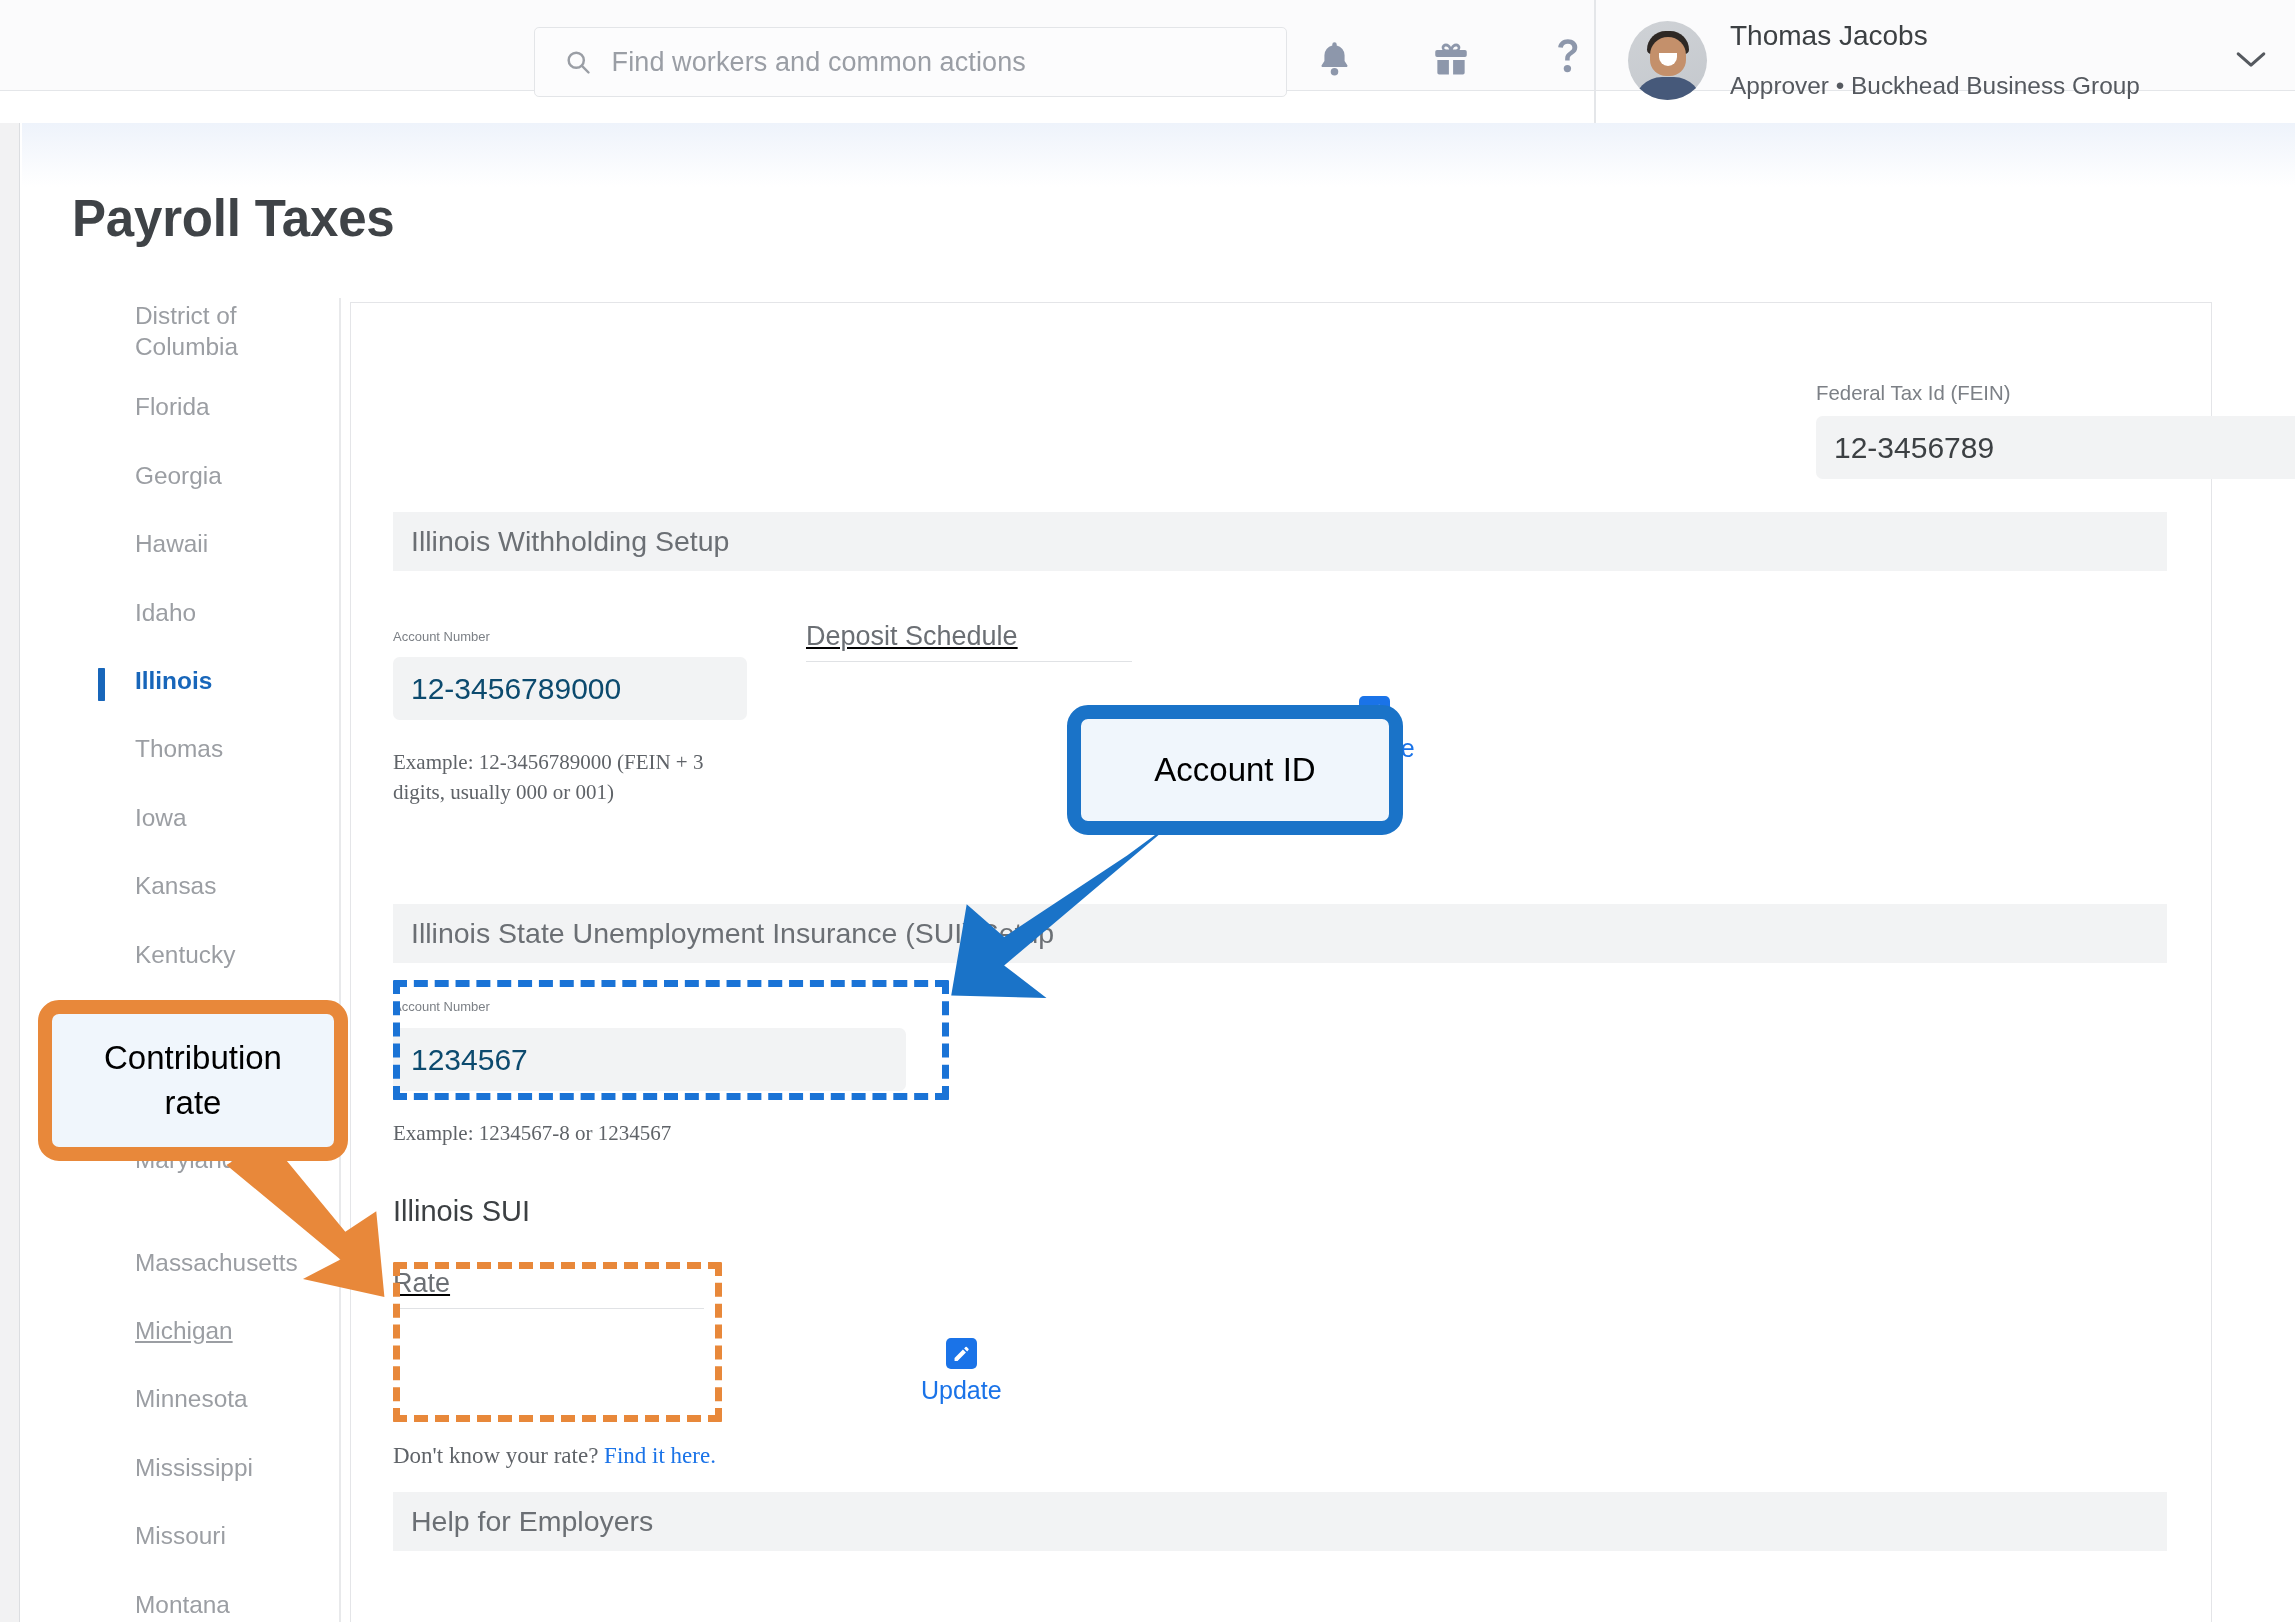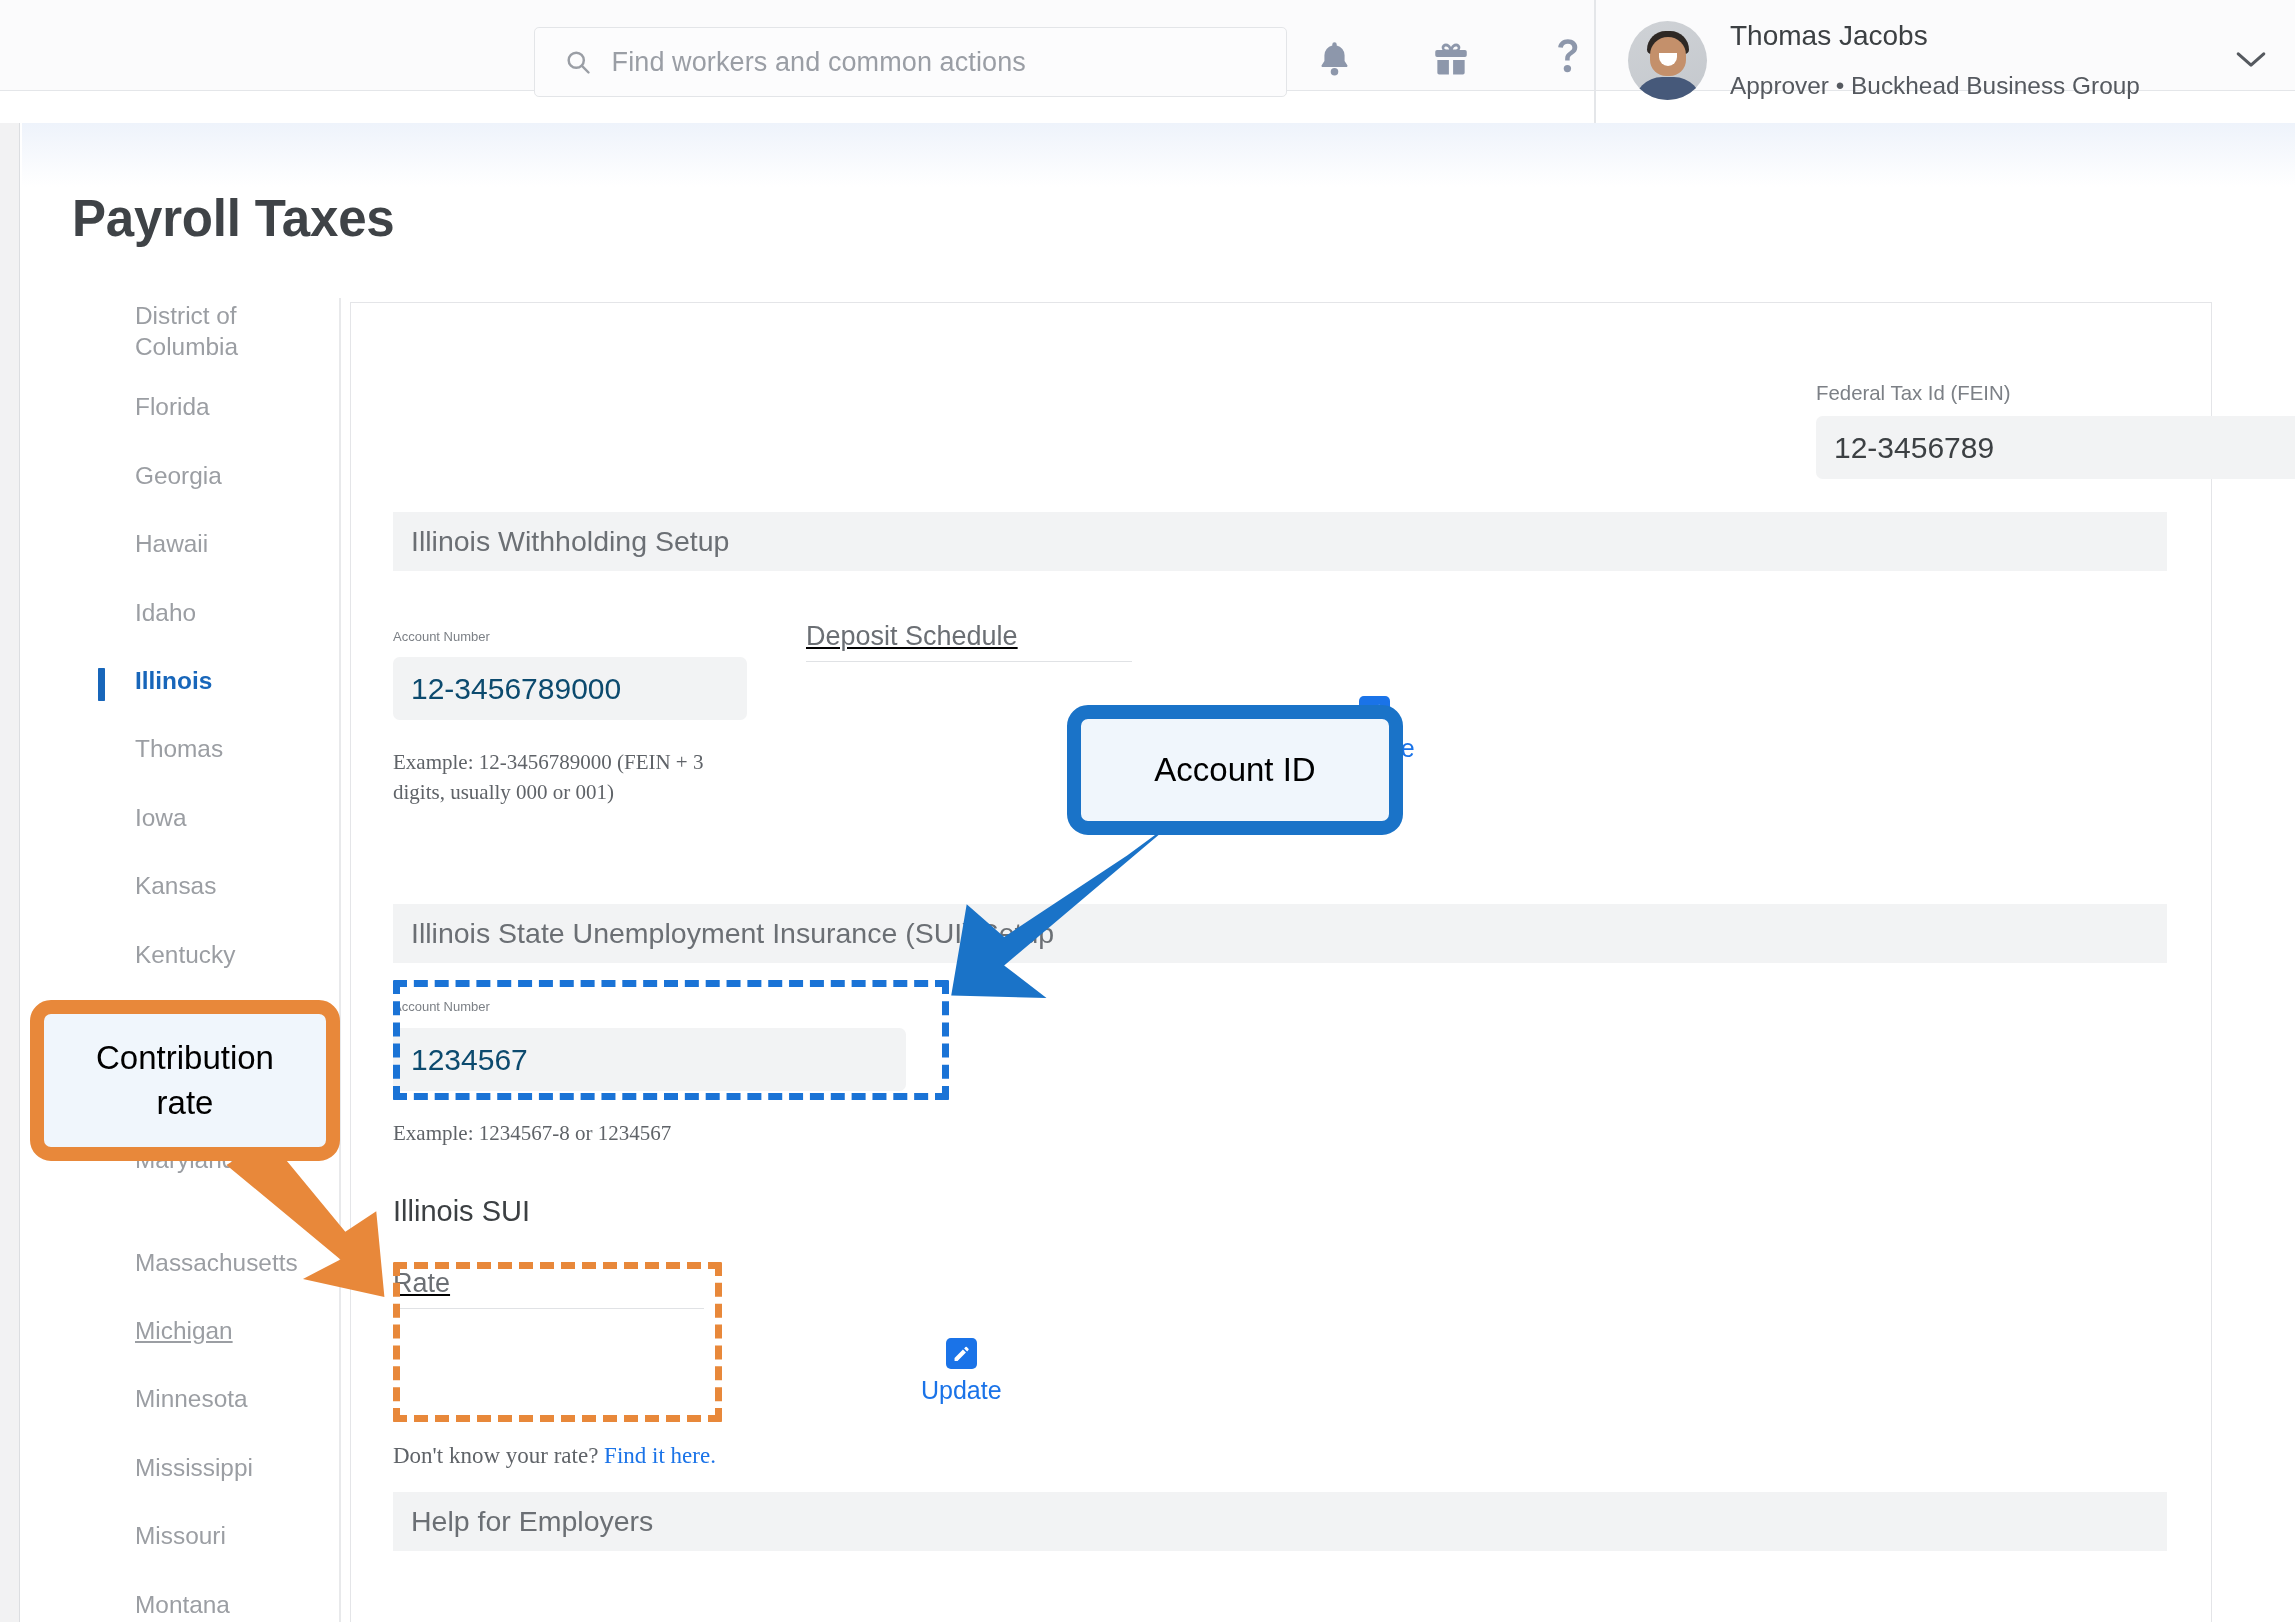--- a/index.html
+++ b/index.html
@@ -178,21 +178,21 @@
     background: #f0f6fc;
     border-radius: 21px;
     display:flex; align-items:center; justify-content:center;
     text-align:center;
     color: #000000;
     font-size: 33px;
     line-height: 1.35;
     z-index: 30;
   }
   .callout-blue { border: 14px solid #1a73c8; }
-  .callout-orange { border: 14px solid #e8883a; }
+  .callout-orange { border: 14px solid #e8883a; margin-left: 8px; }
 
   .anno-svg { position:absolute; left:0; top:0; width:2295px; height:1623px; z-index: 25; }
 </style>
 </head>
 <body>
 
 <div id="app">
 
   <div class="topbar">
 

